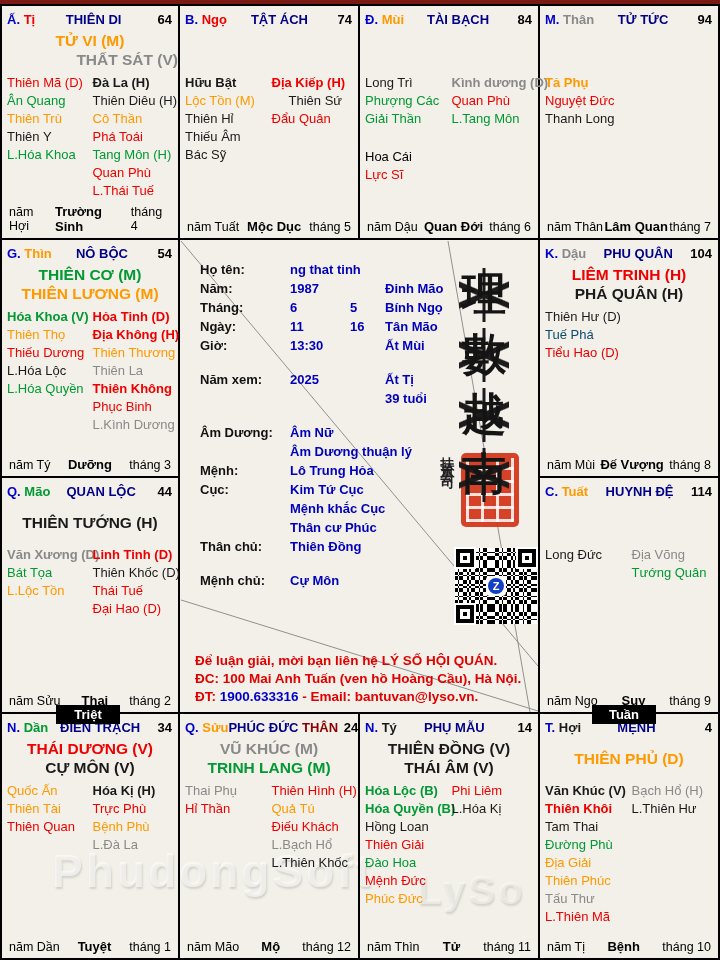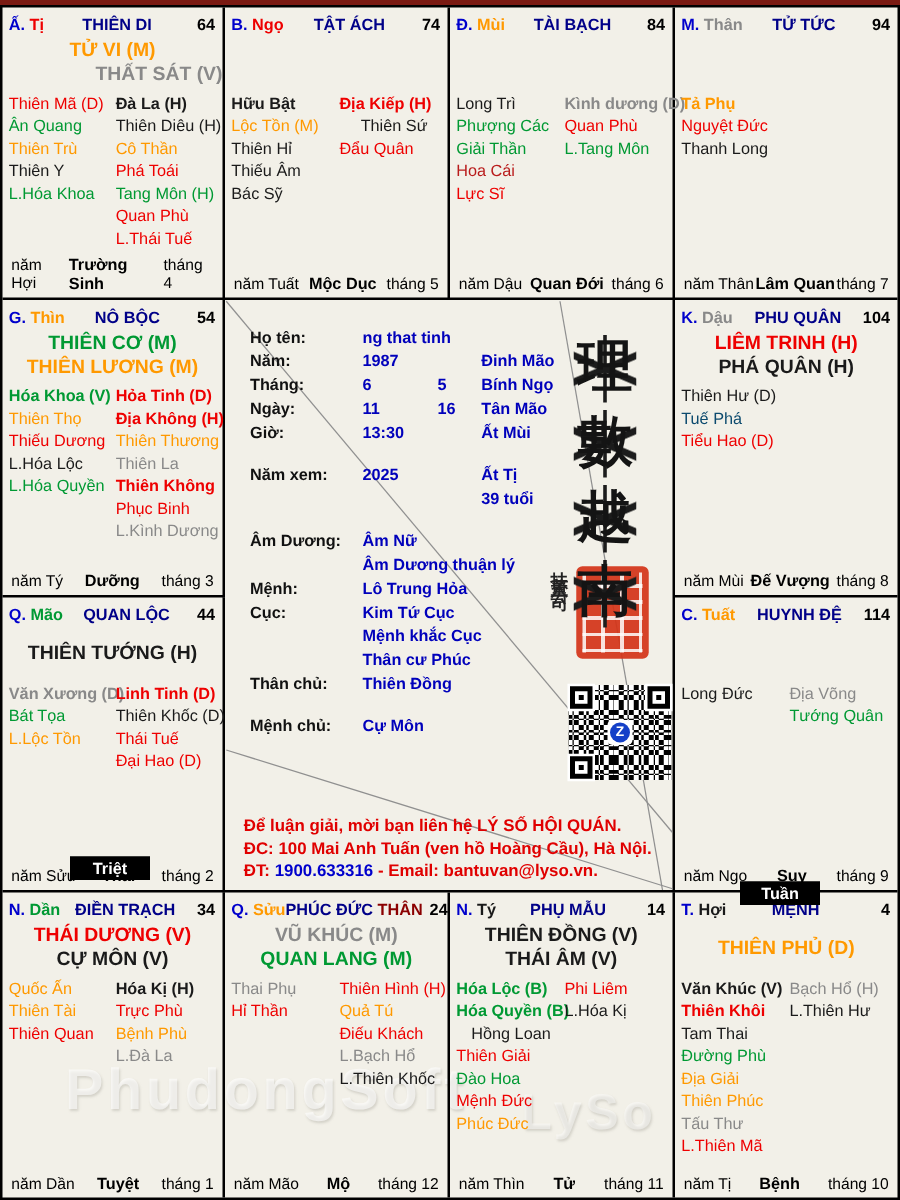--- a/index.html
+++ b/index.html
@@ -60,21 +60,21 @@
   .qf.tl { left:1px; top:1px; } .qf.tr { right:1px; top:1px; } .qf.bl { left:1px; bottom:1px; }
   .zbadge { position:absolute; left:31px; top:28px; width:20px; height:20px; background:#fff; border-radius:4px;
             display:flex; align-items:center; justify-content:center; }
   .zcirc { width:16px; height:16px; border-radius:50%; background:#1440c8; color:#fff; font-size:11px;
            font-weight:bold; text-align:center; line-height:16px; }
   .contact { position:absolute; left:15px; top:412px; line-height:18px; font-size:13.5px; font-weight:bold;
              color:#e00000; white-space:nowrap; z-index:2; }
   .contact .phone { color:#0000cc; }
   .sbadge { position:absolute; width:64px; height:19px; background:#000; color:#fff; font-weight:bold;
             font-size:13px; text-align:center; line-height:19px; z-index:6; }
-  #triet { left:56px; top:685px; }
+  #triet { left:56px; top:705px; }
   #tuan { left:592px; top:705px; }
   .wm { position:absolute; font-weight:bold; color:rgba(255,255,255,.6);
         text-shadow:1px 2px 2px rgba(168,166,156,.4); letter-spacing:3px; z-index:0; white-space:nowrap; }
   #wm1 { left:50px; top:838px; font-size:46px; }
   #wm2 { left:415px; top:862px; font-size:40px; color:rgba(255,255,255,.45); }
 </style>
 </head>
 <body>
 
 <div class="page">
@@ -151,21 +151,21 @@
         <span><b class="stem">Đ.</b> <b style="color: rgb(255, 153, 0);">Mùi</b></span>
         <span class="pname"><b>TÀI BẠCH</b> <b class="pname2"></b></span>
         <span class="agev">84</span>
       </div>
       <div class="mains"></div>
       <div class="cols">
         <div class="colL">
             <div class="star" style="color: rgb(26, 26, 26);">Long Trì</div>
             <div class="star" style="color: rgb(0, 153, 51);">Phượng Các</div>
             <div class="star" style="color: rgb(0, 153, 51);">Giải Thần</div>
-            <div class="star" style="color: #b91c1c;">Hoa Cái</div>
+            <div class="star" style="color: #000000; margin-top: 20px;">Hoa Cái</div>
             <div class="star" style="color: rgb(238, 0, 0);">Lực Sĩ</div>
           </div>
         <div class="colR">
             <div class="star" style="color: rgb(137, 137, 137); font-weight: bold;">Kình dương (D)</div>
             <div class="star" style="color: rgb(238, 0, 0);">Quan Phù</div>
             <div class="star" style="color: rgb(0, 153, 51);">L.Tang Môn</div>
           </div>
       </div>
       <div class="cfoot">
         <span>năm Dậu</span>
@@ -383,21 +383,21 @@
     </div>
 
     <div class="cell lr" style="grid-area:4/2">
       <div class="hdr">
         <span><b class="stem">Q.</b> <b style="color: rgb(255, 153, 0);">Sửu</b></span>
         <span class="pname"><b>PHÚC ĐỨC</b> <b class="pname2">THÂN</b></span>
         <span class="agev">24</span>
       </div>
       <div class="mains">
           <div class="mstar" style="color: rgb(137, 137, 137);">VŨ KHÚC (M)</div>
-          <div class="mstar" style="color: rgb(0, 153, 51);">QUAN LANG (M)</div>
+          <div class="mstar" style="color: rgb(0, 153, 51);">TRINH LANG (M)</div>
         </div>
       <div class="cols">
         <div class="colL">
             <div class="star" style="color: rgb(137, 137, 137);">Thai Phụ</div>
             <div class="star" style="color: rgb(238, 0, 0);">Hỉ Thần</div>
           </div>
         <div class="colR">
             <div class="star" style="color: rgb(238, 0, 0);">Thiên Hình (H)</div>
             <div class="star" style="color: rgb(255, 153, 0);">Quả Tú</div>
             <div class="star" style="color: rgb(238, 0, 0);">Điếu Khách</div>
@@ -419,21 +419,21 @@
         <span class="agev">14</span>
       </div>
       <div class="mains">
           <div class="mstar" style="color: rgb(26, 26, 26);">THIÊN ĐỒNG (V)</div>
           <div class="mstar" style="color: rgb(26, 26, 26);">THÁI ÂM (V)</div>
         </div>
       <div class="cols">
         <div class="colL">
             <div class="star" style="color: rgb(0, 153, 51); font-weight: bold;">Hóa Lộc (B)</div>
             <div class="star" style="color: rgb(0, 153, 51); font-weight: bold;">Hóa Quyền (B)</div>
-            <div class="star" style="color: rgb(26, 26, 26); margin-left: 12px;">Hồng Loan</div>
+            <div class="star" style="color: rgb(26, 26, 26);">Hồng Loan</div>
             <div class="star" style="color: rgb(238, 0, 0);">Thiên Giải</div>
             <div class="star" style="color: rgb(0, 153, 51);">Đào Hoa</div>
             <div class="star" style="color: rgb(238, 0, 0);">Mệnh Đức</div>
             <div class="star" style="color: rgb(255, 153, 0);">Phúc Đức</div>
           </div>
         <div class="colR">
             <div class="star" style="color: rgb(238, 0, 0);">Phi Liêm</div>
             <div class="star" style="color: rgb(26, 26, 26);">L.Hóa Kị</div>
           </div>
       </div>

